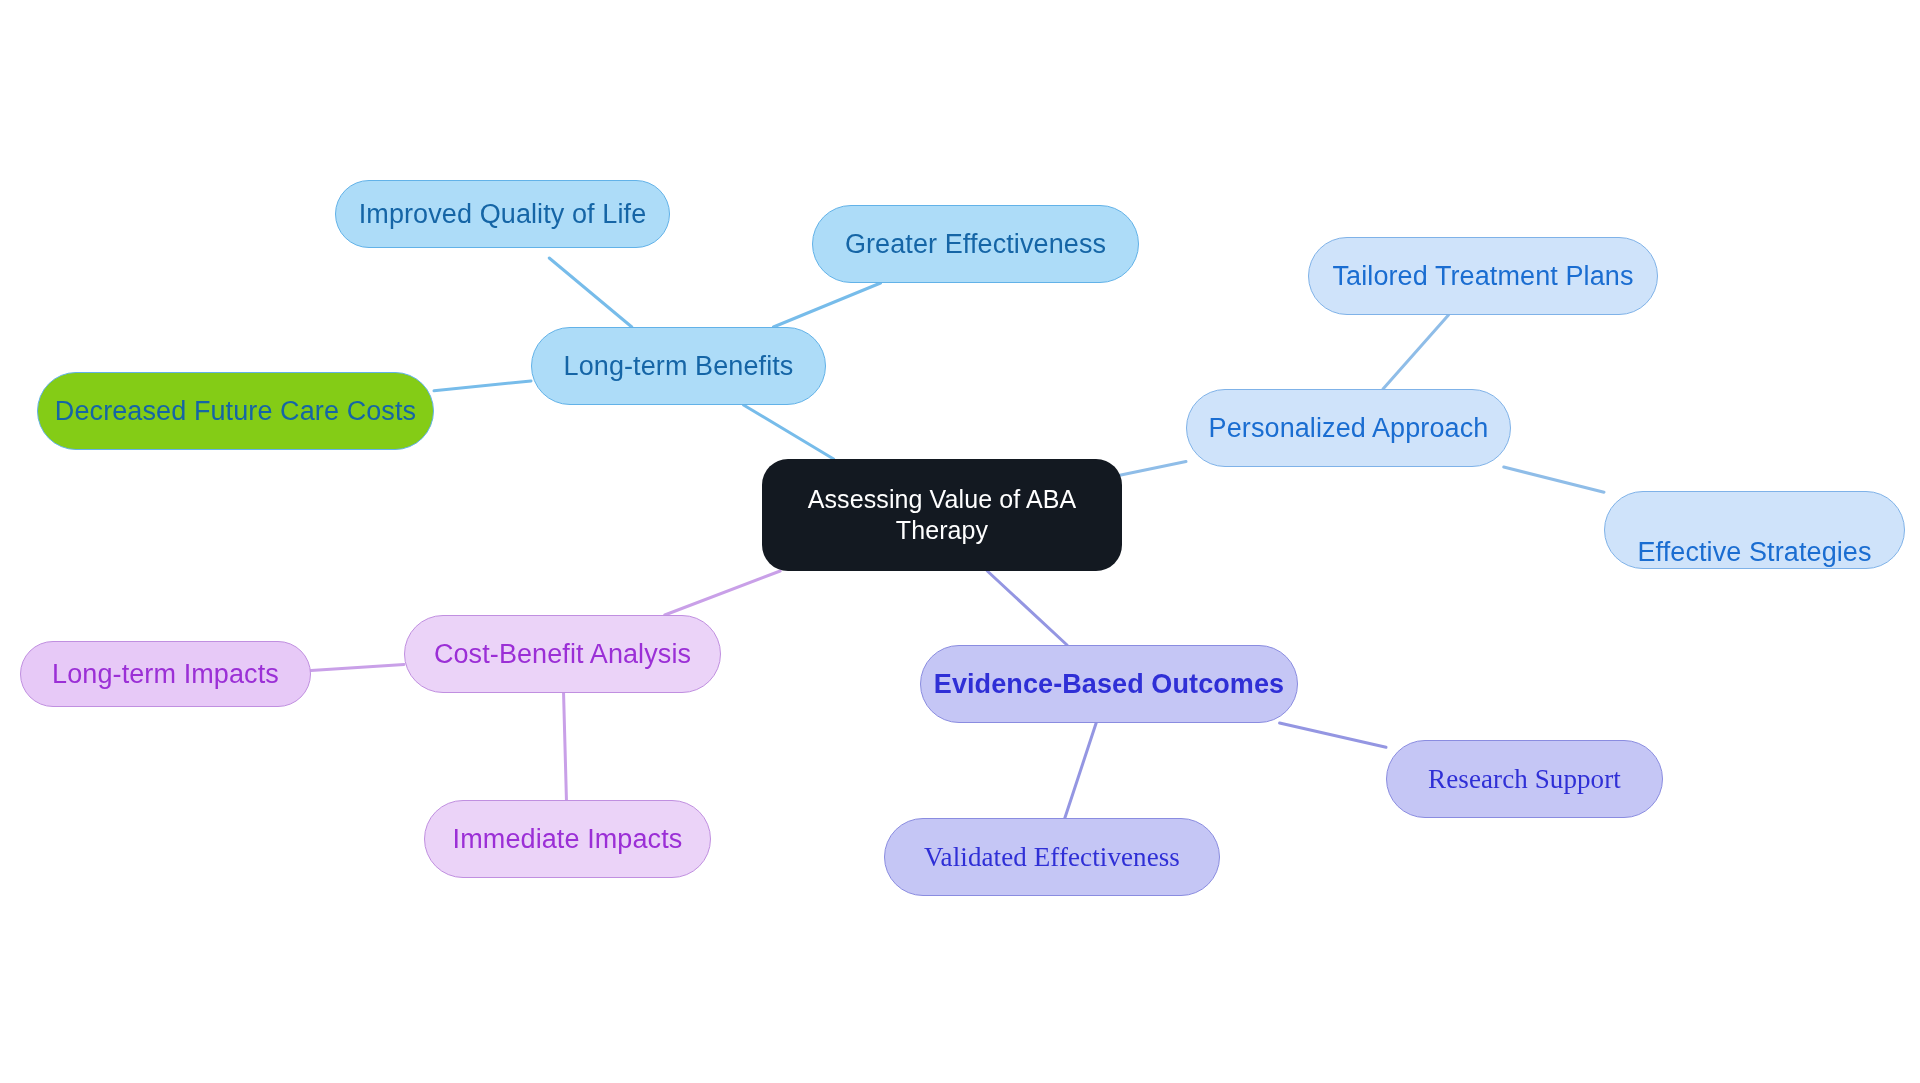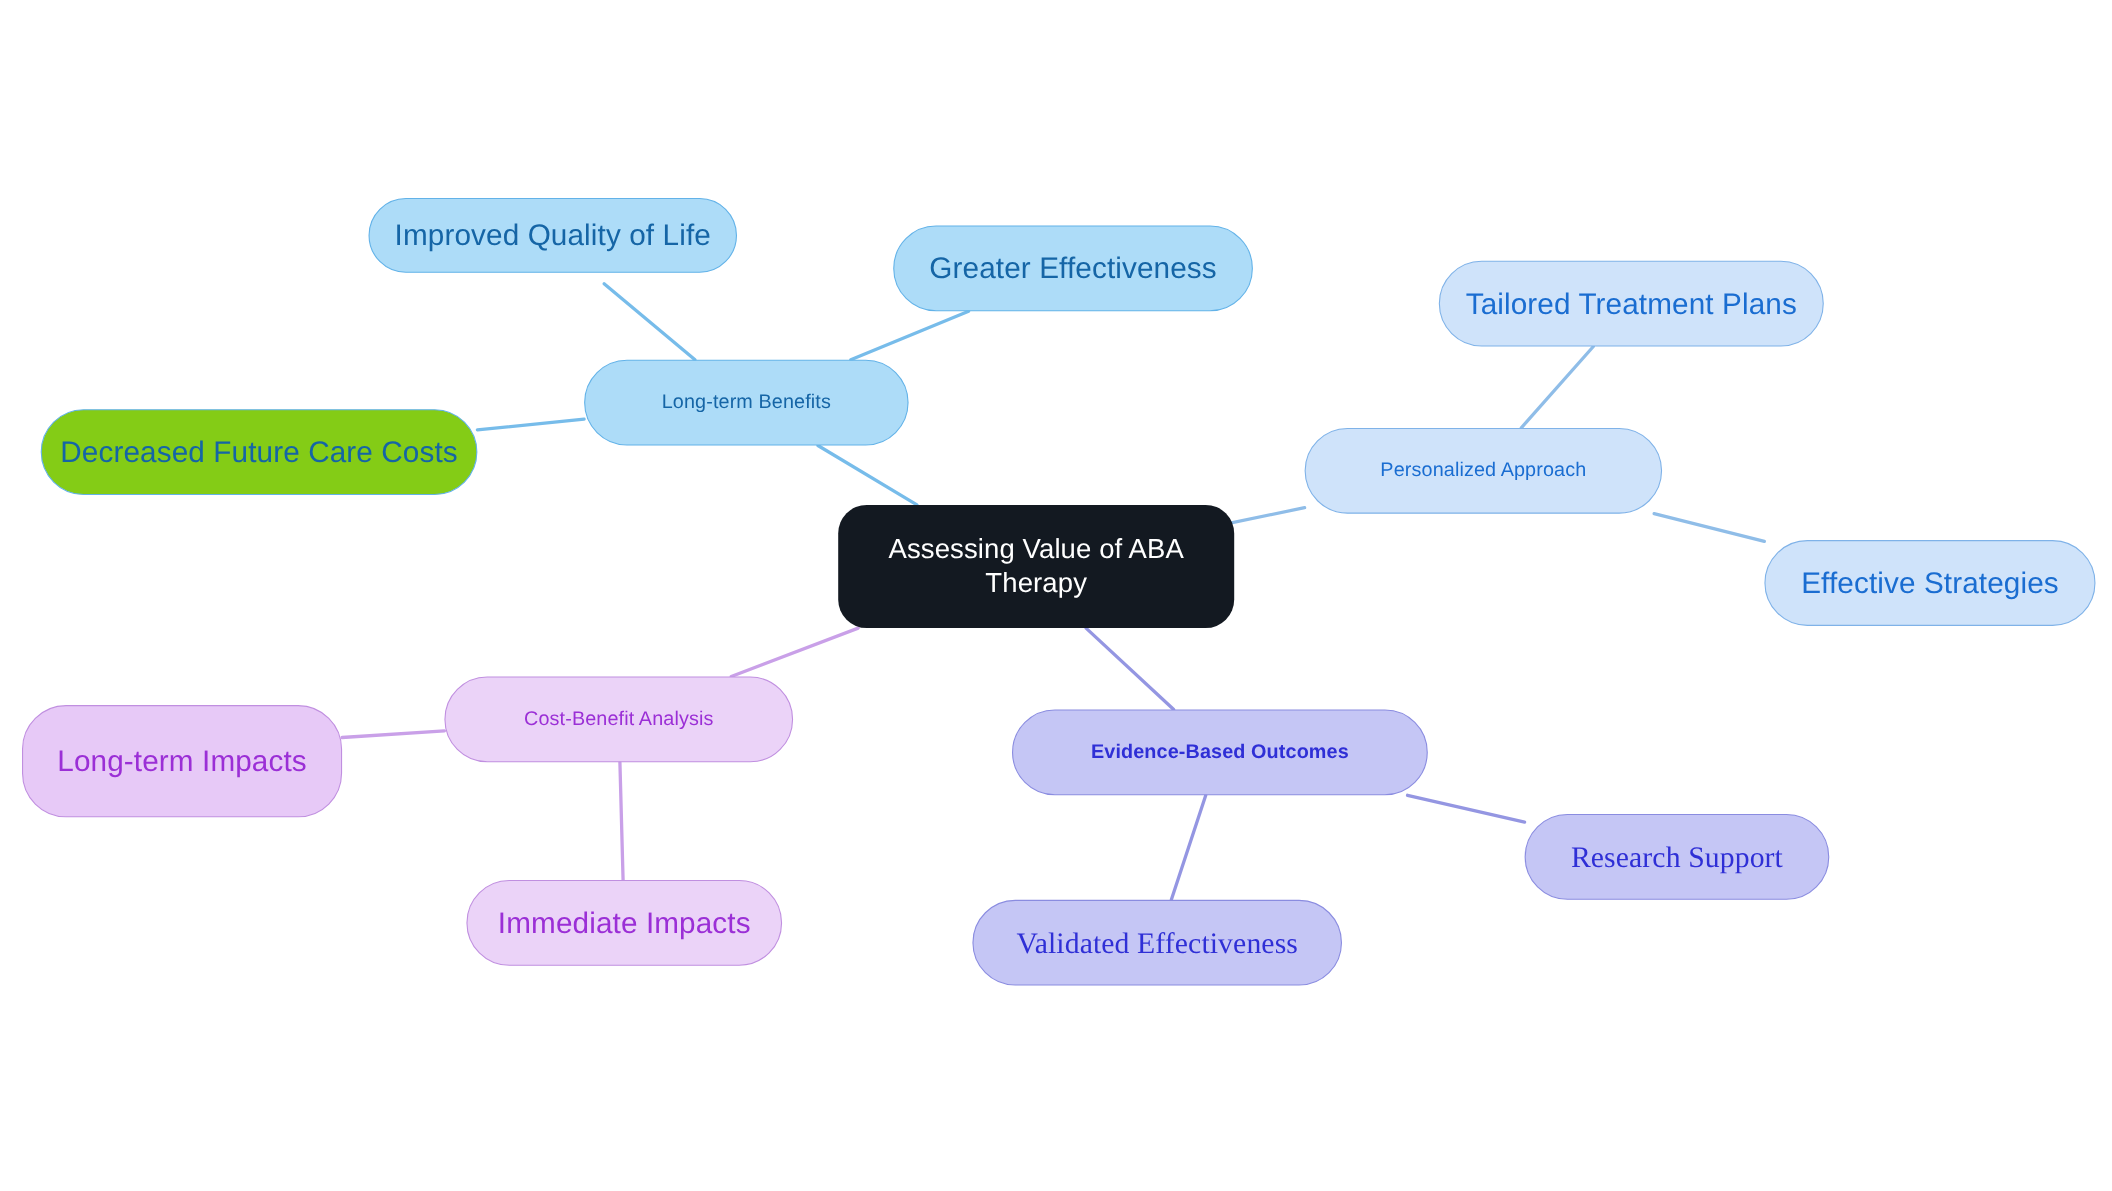--- a/index.html
+++ b/index.html
@@ -42,21 +42,21 @@
     letter-spacing: 0.1px;
   }
   .node-root {
     border-radius: 26px;
     border-width: 0;
     font-size: 25px;
     color: #ffffff;
     background: #131921;
     line-height: 1.25;
   }
-  .node-branch { font-size: 18px; text-align: center; }
+  .node-branch { font-size: 27px; text-align: center; }
   .node-leaf   { font-size: 27px; }
 </style>
 </head>
 <body>
 
 <div id="canvas">
   <svg id="edge-layer" viewBox="0 0 1920 1083" width="1920" height="1083">
       <line x1="833.6040268456376" y1="459" x2="743.5436241610738" y2="405" stroke="#77BCEA" stroke-width="3" stroke-linecap="round"></line>
       <line x1="1092" y1="480.94306049822063" x2="1186" y2="461.5409252669039" stroke="#8FBDE8" stroke-width="3" stroke-linecap="round"></line>
       <line x1="987.3076923076923" y1="571" x2="1067" y2="645" stroke="#9496E2" stroke-width="3" stroke-linecap="round"></line>
@@ -73,21 +73,21 @@
     </svg>
   <div id="node-layer">
       <div class="node node-root" style="left: 762px; top: 459px; width: 360px; height: 112px; background: rgb(19, 25, 33); color: rgb(255, 255, 255);"><span>Assessing Value of ABA
 Therapy</span></div>
       <div class="node node-branch" style="left: 531px; top: 327px; width: 295px; height: 78px; background: rgb(173, 220, 248); color: rgb(21, 101, 166); border-color: rgb(98, 178, 232);"><span>Long-term Benefits</span></div>
       <div class="node node-leaf" style="left: 335px; top: 180px; width: 335px; height: 68px; background: rgb(173, 220, 248); color: rgb(21, 101, 166); border-color: rgb(98, 178, 232);"><span>Improved Quality of Life</span></div>
       <div class="node node-leaf" style="left: 812px; top: 205px; width: 327px; height: 78px; background: rgb(173, 220, 248); color: rgb(21, 101, 166); border-color: rgb(98, 178, 232);"><span>Greater Effectiveness</span></div>
       <div class="node node-leaf" style="left: 37px; top: 372px; width: 397px; height: 78px; background: #84cc16; color: rgb(21, 101, 166); border-color: rgb(98, 178, 232);"><span>Decreased Future Care Costs</span></div>
       <div class="node node-branch" style="left: 1186px; top: 389px; width: 325px; height: 78px; background: rgb(207, 227, 250); color: rgb(26, 109, 209); border-color: rgb(127, 178, 232);"><span>Personalized Approach</span></div>
       <div class="node node-leaf" style="left: 1308px; top: 237px; width: 350px; height: 78px; background: rgb(207, 227, 250); color: rgb(26, 109, 209); border-color: rgb(127, 178, 232); align-items: center;"><span>Tailored Treatment Plans</span></div>
-      <div class="node node-leaf" style="left: 1604px; top: 491px; width: 301px; height: 78px; background: rgb(207, 227, 250); color: rgb(26, 109, 209); border-color: rgb(127, 178, 232);"><span>Effective Strategies</span></div>
+      <div class="node node-leaf" style="left: 1604px; top: 491px; width: 301px; height: 78px; background: rgb(207, 227, 250); color: rgb(26, 109, 209); border-color: rgb(127, 178, 232); align-items: flex-end;"><span>Effective Strategies</span></div>
       <div class="node node-branch" style="left: 920px; top: 645px; width: 378px; height: 78px; background: rgb(197, 198, 245); color: rgb(47, 47, 214); border-color: rgb(138, 140, 224); font-weight: bold;"><span>Evidence-Based Outcomes</span></div>
       <div class="node node-leaf" style="left: 884px; top: 818px; width: 336px; height: 78px; background: rgb(197, 198, 245); color: rgb(47, 47, 214); border-color: rgb(138, 140, 224); font-family: Liberation Serif, serif;"><span>Validated Effectiveness</span></div>
       <div class="node node-leaf" style="left: 1386px; top: 740px; width: 277px; height: 78px; background: rgb(197, 198, 245); color: rgb(47, 47, 214); border-color: rgb(138, 140, 224); font-family: Liberation Serif, serif;"><span>Research Support</span></div>
       <div class="node node-branch" style="left: 404px; top: 615px; width: 317px; height: 78px; background: rgb(235, 211, 248); color: rgb(155, 47, 214); border-color: rgb(192, 143, 224);"><span>Cost-Benefit Analysis</span></div>
-      <div class="node node-leaf" style="left: 20px; top: 641px; width: 291px; height: 102px; background: rgb(231, 201, 247); color: rgb(155, 47, 214); border-color: rgb(192, 143, 224);"><span>Long-term Impacts</span></div>
+      <div class="node node-leaf" style="left: 20px; top: 641px; width: 291px; height: 66px; background: rgb(231, 201, 247); color: rgb(155, 47, 214); border-color: rgb(192, 143, 224);"><span>Long-term Impacts</span></div>
       <div class="node node-leaf" style="left: 424px; top: 800px; width: 287px; height: 78px; background: rgb(235, 211, 248); color: rgb(155, 47, 214); border-color: rgb(192, 143, 224);"><span>Immediate Impacts</span></div>
     </div>
 </div>
 
 </body></html>

